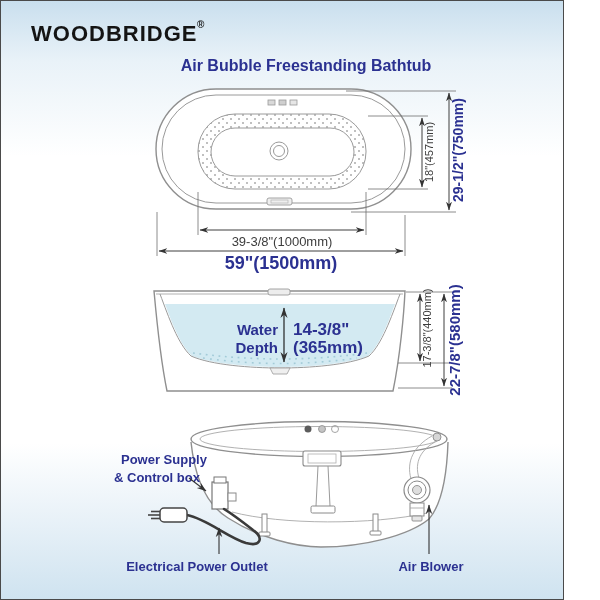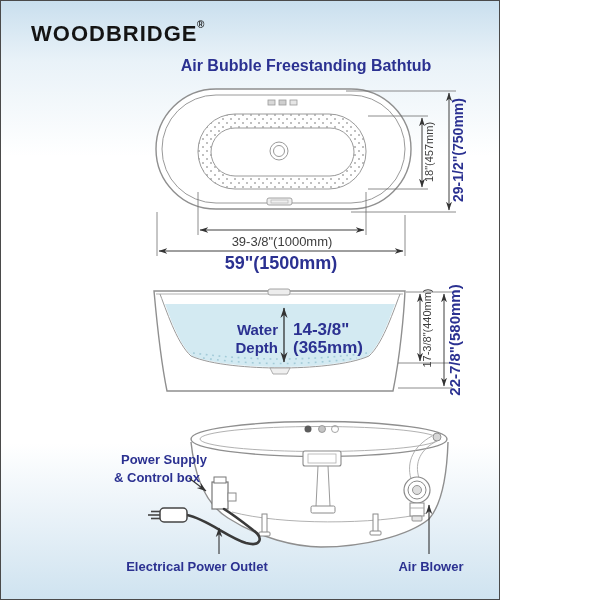--- a/index.html
+++ b/index.html
@@ -1,18 +1,18 @@
 <!DOCTYPE html>
 <html><head>
 <meta charset="utf-8">
 <style>
   html,body{margin:0;padding:0;}
   body{width:600px;height:600px;font-family:"Liberation Sans",sans-serif;}
   .stage{
-    position:relative;width:500px;height:600px;box-sizing:border-box;
+    position:relative;width:564px;height:600px;box-sizing:border-box;
     border:1px solid #4a4a4a;
     background:linear-gradient(180deg,#c9dfee 0%,#e9f2f8 10%,#ffffff 26%,#ffffff 74%,#e6f0f7 88%,#cfe3f0 100%);
     overflow:hidden;
   }
   svg{position:absolute;left:0;top:0;}
   text{font-family:"Liberation Sans",sans-serif;}
   .logo{font-size:22px;font-weight:bold;fill:#141414;letter-spacing:1px;}
   .reg{font-size:10px;font-weight:bold;fill:#141414;}
   .title{font-size:16px;font-weight:bold;fill:#2b3191;}
   .navy-dim{fill:#2b3191;font-weight:bold;}

